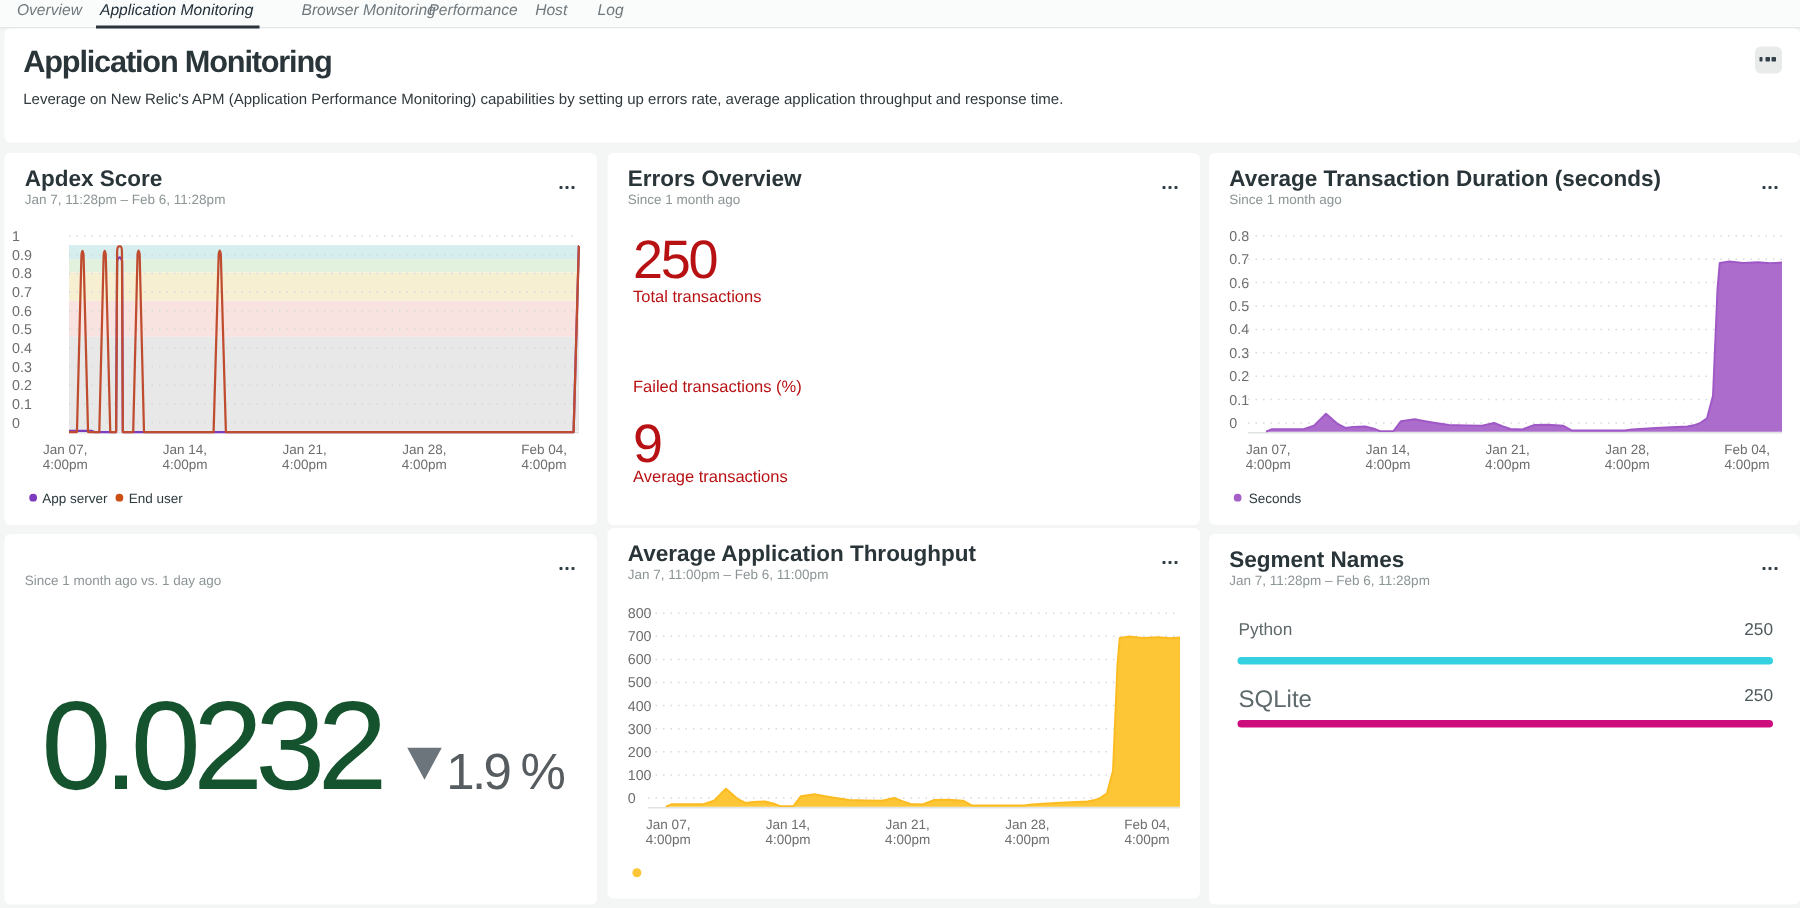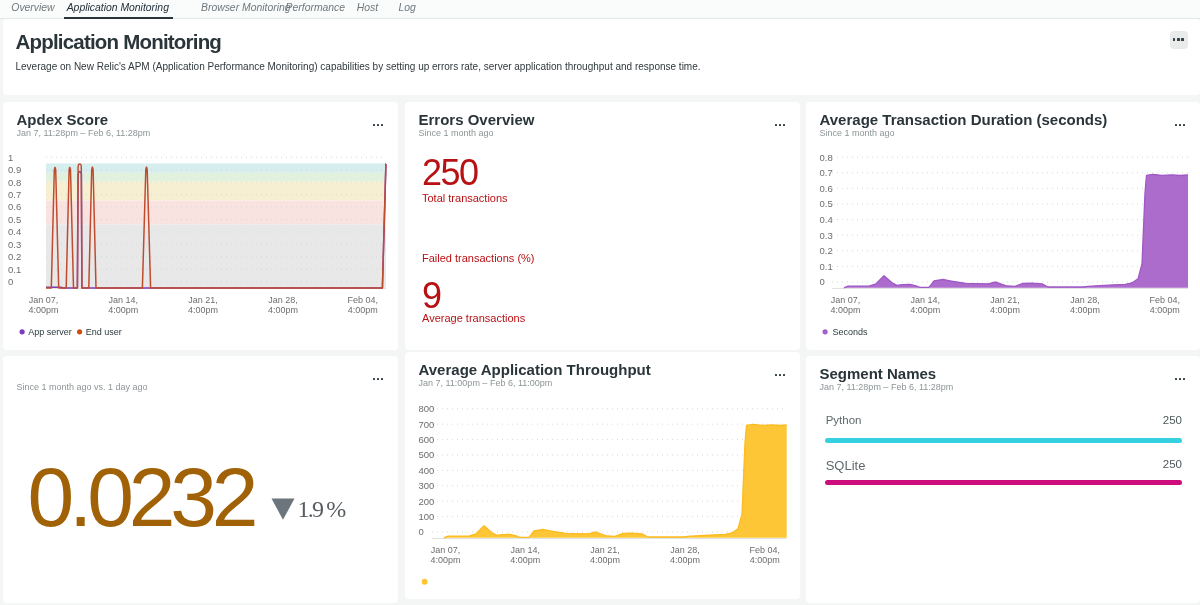--- a/index.html
+++ b/index.html
@@ -29,21 +29,21 @@
   <span class="tab" style="left:11.3px">Overview</span>
   <span class="tab active" style="left:66.7px">Application Monitoring</span>
   <span class="tab" style="left:201px">Browser Monitoring</span>
   <span class="tab" style="left:285.6px">Performance</span>
   <span class="tab" style="left:356.8px">Host</span>
   <span class="tab" style="left:398.4px">Log</span>
 </div>
 <div id="tabline"></div>
 <div id="header">
   <div id="htitle">Application Monitoring</div>
-  <div id="hdesc">Leverage on New Relic's APM (Application Performance Monitoring) capabilities by setting up errors rate, server application throughput and response time.</div>
+  <div id="hdesc">Leverage on New Relic's APM (Application Performance Monitoring) capabilities by setting up errors rate, average application throughput and response time.</div>
   <div id="hmenu">
       <span class="d3 hm" style="position:absolute;left:3.4px;top:7.9px"><i></i><i></i><i></i></span>
     </div>
 </div>
 
 <div class="card" id="card1" style="left:3px; top:102px; width:395px; height:248px;">
   <div class="ct">Apdex Score</div>
   <div class="cs">Jan 7, 11:28pm – Feb 6, 11:28pm</div>
   <span class="d3 cmenu" style="left:370px"><i></i><i></i><i></i></span>
   <svg width="395" height="248" style="position:absolute;left:0;top:0" id="svg1">
@@ -142,25 +142,25 @@
 <text x="358.7" y="200.7" font-size="9" fill="#6e6d6d" text-anchor="middle">Feb 04,</text>
 <text x="358.7" y="210.9" font-size="9" fill="#6e6d6d" text-anchor="middle">4:00pm</text>
 <circle cx="19.1" cy="229.8" r="2.6" fill="#a45fc8"></circle>
 <text x="26.5" y="233.2" font-size="9" fill="#2c3a3e">Seconds</text>
     </svg>
 </div>
 
 <div class="card" id="card4" style="left:3px; top:356px; width:395px; height:247px;">
   <div class="cs">Since 1 month ago vs. 1 day ago</div>
   <span class="d3 cmenu" style="left:370px"><i></i><i></i><i></i></span>
-  <div class="abs" style="left:24.5px; top:93px; font-size:84px; color:#a16207; letter-spacing:-5.2px;">0.0232</div>
+  <div class="abs" style="left:24.5px; top:93px; font-size:84px; color:#14532d; letter-spacing:-5.2px;">0.0232</div>
   <svg class="abs" style="left:267.5px; top:141.5px;" width="24" height="23">
       <path d="M0.5,0.5 L23.5,0.5 L12,21.8 Z" fill="#6b757b"></path>
     </svg>
-  <div class="abs" style="left:294.5px; top:140px; font-size:24px; color:#565c5f; letter-spacing:-1.8px;font-family:Liberation Serif, serif;">1.9 %</div>
+  <div class="abs" style="left:294.5px; top:140px; font-size:34px; color:#565c5f; letter-spacing:-1.8px;">1.9 %</div>
 </div>
 
 <div class="card" id="card5" style="left:405px; top:352px; width:395px; height:247px;text-decoration:underline;">
   <div class="ct">Average Application Throughput</div>
   <div class="cs">Jan 7, 11:00pm – Feb 6, 11:00pm</div>
   <span class="d3 cmenu" style="left:370px"><i></i><i></i><i></i></span>
   <svg width="395" height="247" style="position:absolute;left:0;top:0" id="svg5">
       <line x1="27" y1="180.0" x2="381.7" y2="180.0" stroke="#d5dada" stroke-width="1" stroke-dasharray="1 4"></line>
 <text x="13.5" y="183.3" font-size="9.5" fill="#6e6d6d">0</text>
 <line x1="27" y1="164.6" x2="381.7" y2="164.6" stroke="#d5dada" stroke-width="1" stroke-dasharray="1 4"></line>
@@ -196,16 +196,16 @@
     </svg>
 </div>
 
 <div class="card" id="card6" style="left:806px; top:356px; width:394px; height:247px;">
   <div class="ct">Segment Names</div>
   <div class="cs">Jan 7, 11:28pm – Feb 6, 11:28pm</div>
   <span class="d3 cmenu" style="left:369px"><i></i><i></i><i></i></span>
   <div class="abs" style="left:19.7px; top:57.9px; font-size:11.5px; color:#5e696c;">Python</div>
   <div class="abs" style="right:18px; top:57.9px; font-size:11.5px; color:#4d585b;">250</div>
   <div class="abs" style="left:19px; top:81.6px; width:357px; height:5px; border-radius:2.5px; background:#35d1e0;"></div>
-  <div class="abs" style="left:19.7px; top:101.9px; font-size:13px; color:#5e696c;">SQLite</div>
+  <div class="abs" style="left:19.7px; top:101.9px; font-size:16px; color:#5e696c;">SQLite</div>
   <div class="abs" style="right:18px; top:101.9px; font-size:11.5px; color:#4d585b;">250</div>
   <div class="abs" style="left:19px; top:124.2px; width:357px; height:5px; border-radius:2.5px; background:#ce0d7d;"></div>
 </div>
 
 </body></html>

